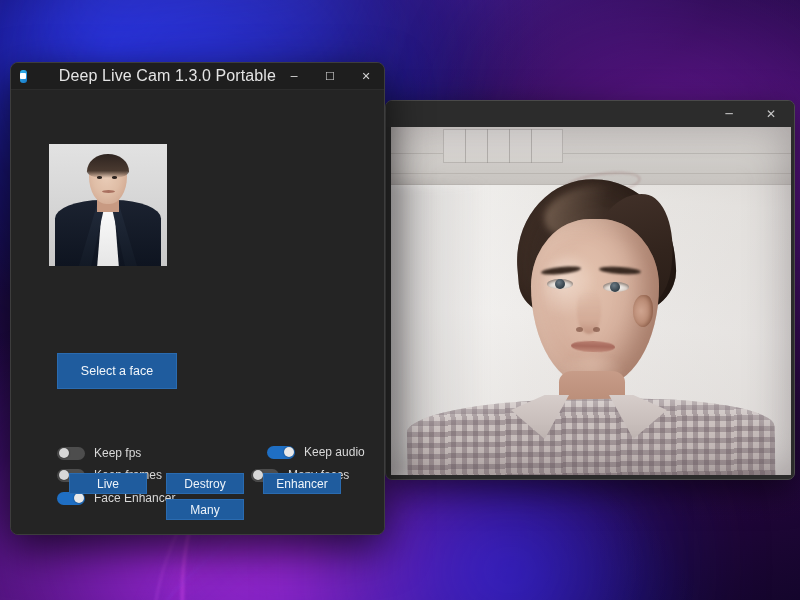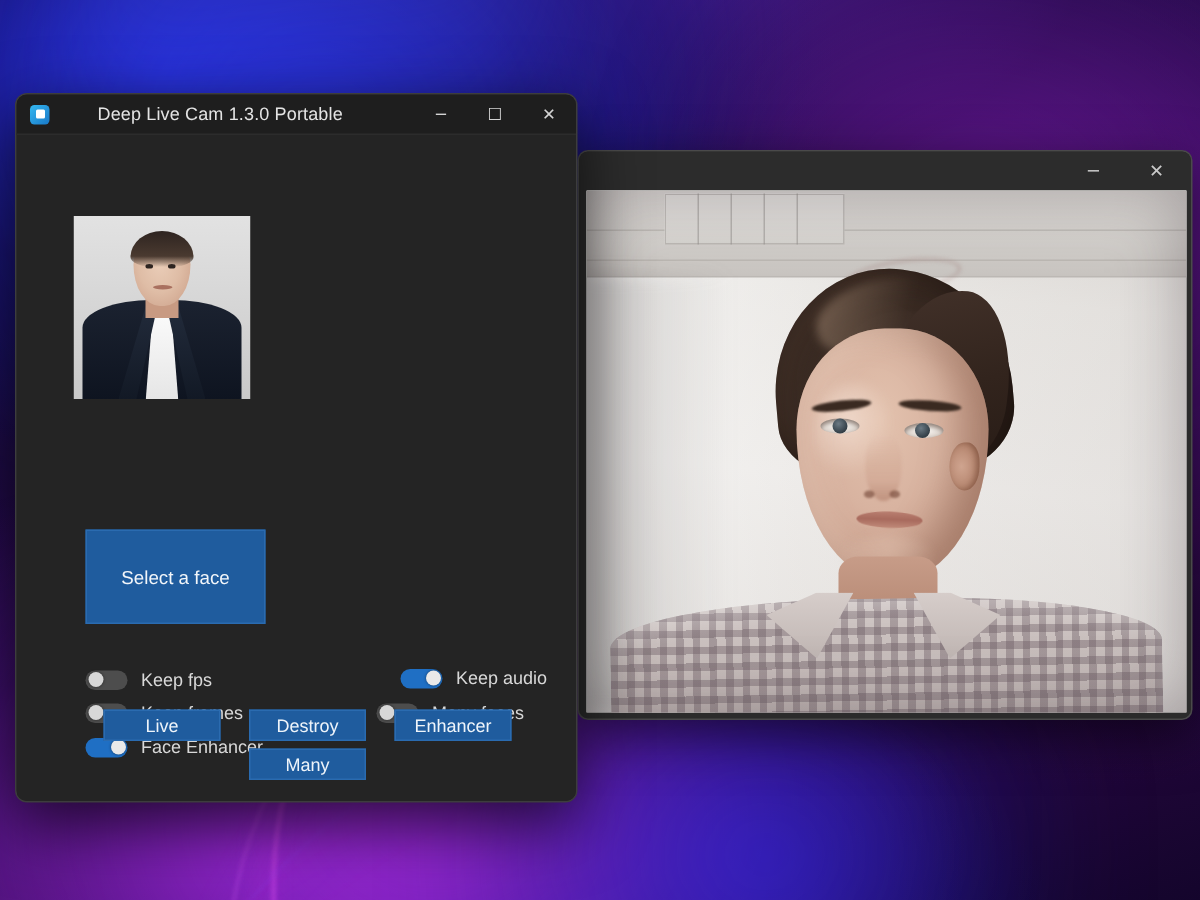--- a/index.html
+++ b/index.html
@@ -215,21 +215,21 @@
     height:27px; background:#1e1e1e; display:flex; align-items:center;
     border-bottom:1px solid #2c2c2c;
   }
   #app-icon {
     width:13px; height:13px; margin-left:9px; border-radius:3px;
     background:linear-gradient(135deg,#35b8f0,#1878c8);
     display:flex; align-items:center; justify-content:center;
   }
   #app-icon span { display:block; width:6px; height:6px; background:#ffffff; border-radius:1px; }
   #app-title {
-    margin-left:8px; color:#e4e4e4; font-size:12px; letter-spacing:.1px;
+    margin-left:8px; color:#e4e4e4; font-size:16px; letter-spacing:.1px;
     white-space:nowrap;
     padding-left:24px;
   }
   #app-ctls { margin-left:auto; display:flex; height:27px; }
   .app-ctl {
     width:36px; height:27px; display:flex; align-items:center; justify-content:center;
     color:#d4d4d4; font-size:11px; font-family:"DejaVu Sans", sans-serif;
   }
 
   #app-body { position:relative; height:446px; background:#242424; }
@@ -280,21 +280,21 @@
     position:absolute; left:53px; top:46px; width:13px; height:3px;
     border-radius:50%; background:#a9705f;
   }
 
   
   .btn-blue {
     position:absolute; background:#1f5c9e; color:#f2f6fa;
     display:flex; align-items:center; justify-content:center;
     font-size:12.5px; border:1px solid #2a6bb0; cursor:pointer;
   }
-  #btn-select-face   { left:46px;  top:263px; width:120px; height:63px; }
+  #btn-select-face   { left:46px;  top:263px; width:120px; height:36px; }
   #btn-select-target { left:240px; top:263px; width:120px; height:48px; }
 
   
   .switch-row {
     position:absolute; display:flex; align-items:center; gap:9px; cursor:pointer;
   }
   .switch {
     width:28px; height:13px; border-radius:7px; position:relative; flex:0 0 auto;
     background:#4d4d4d;
   }

